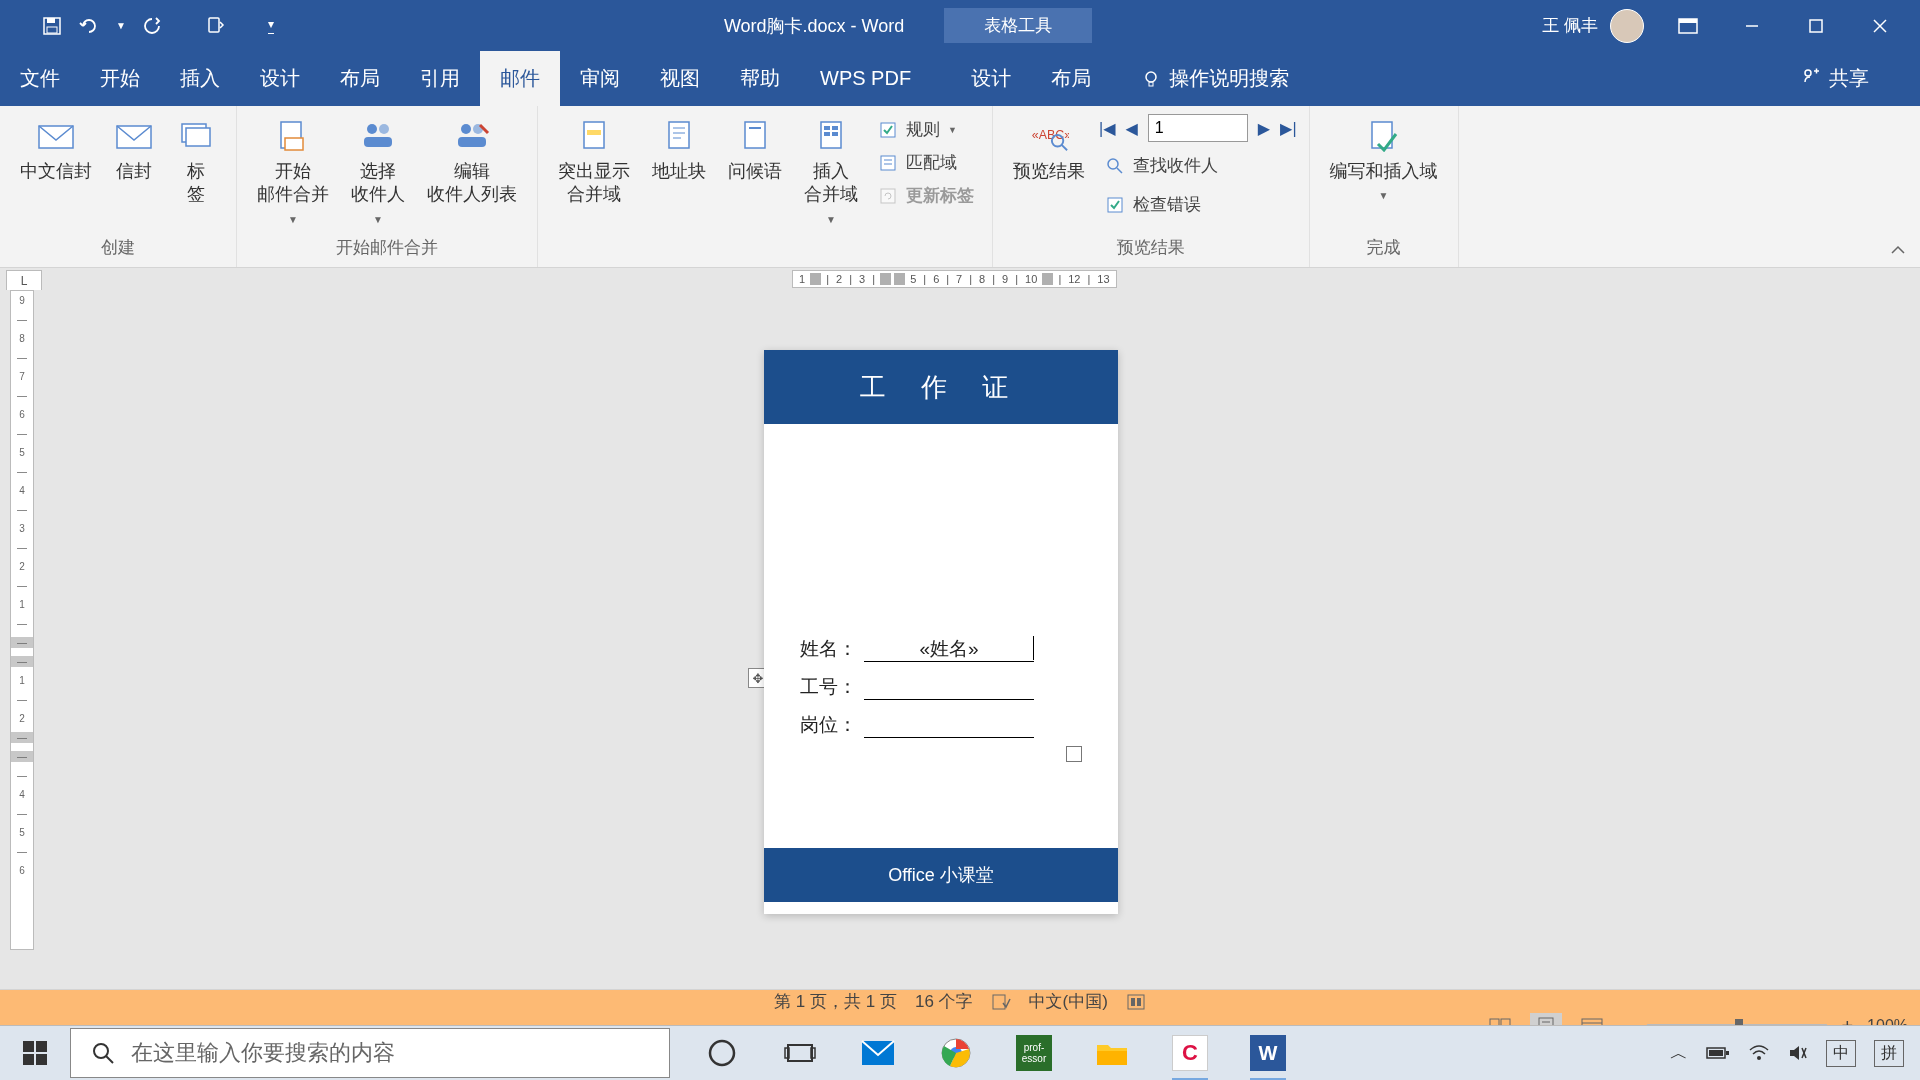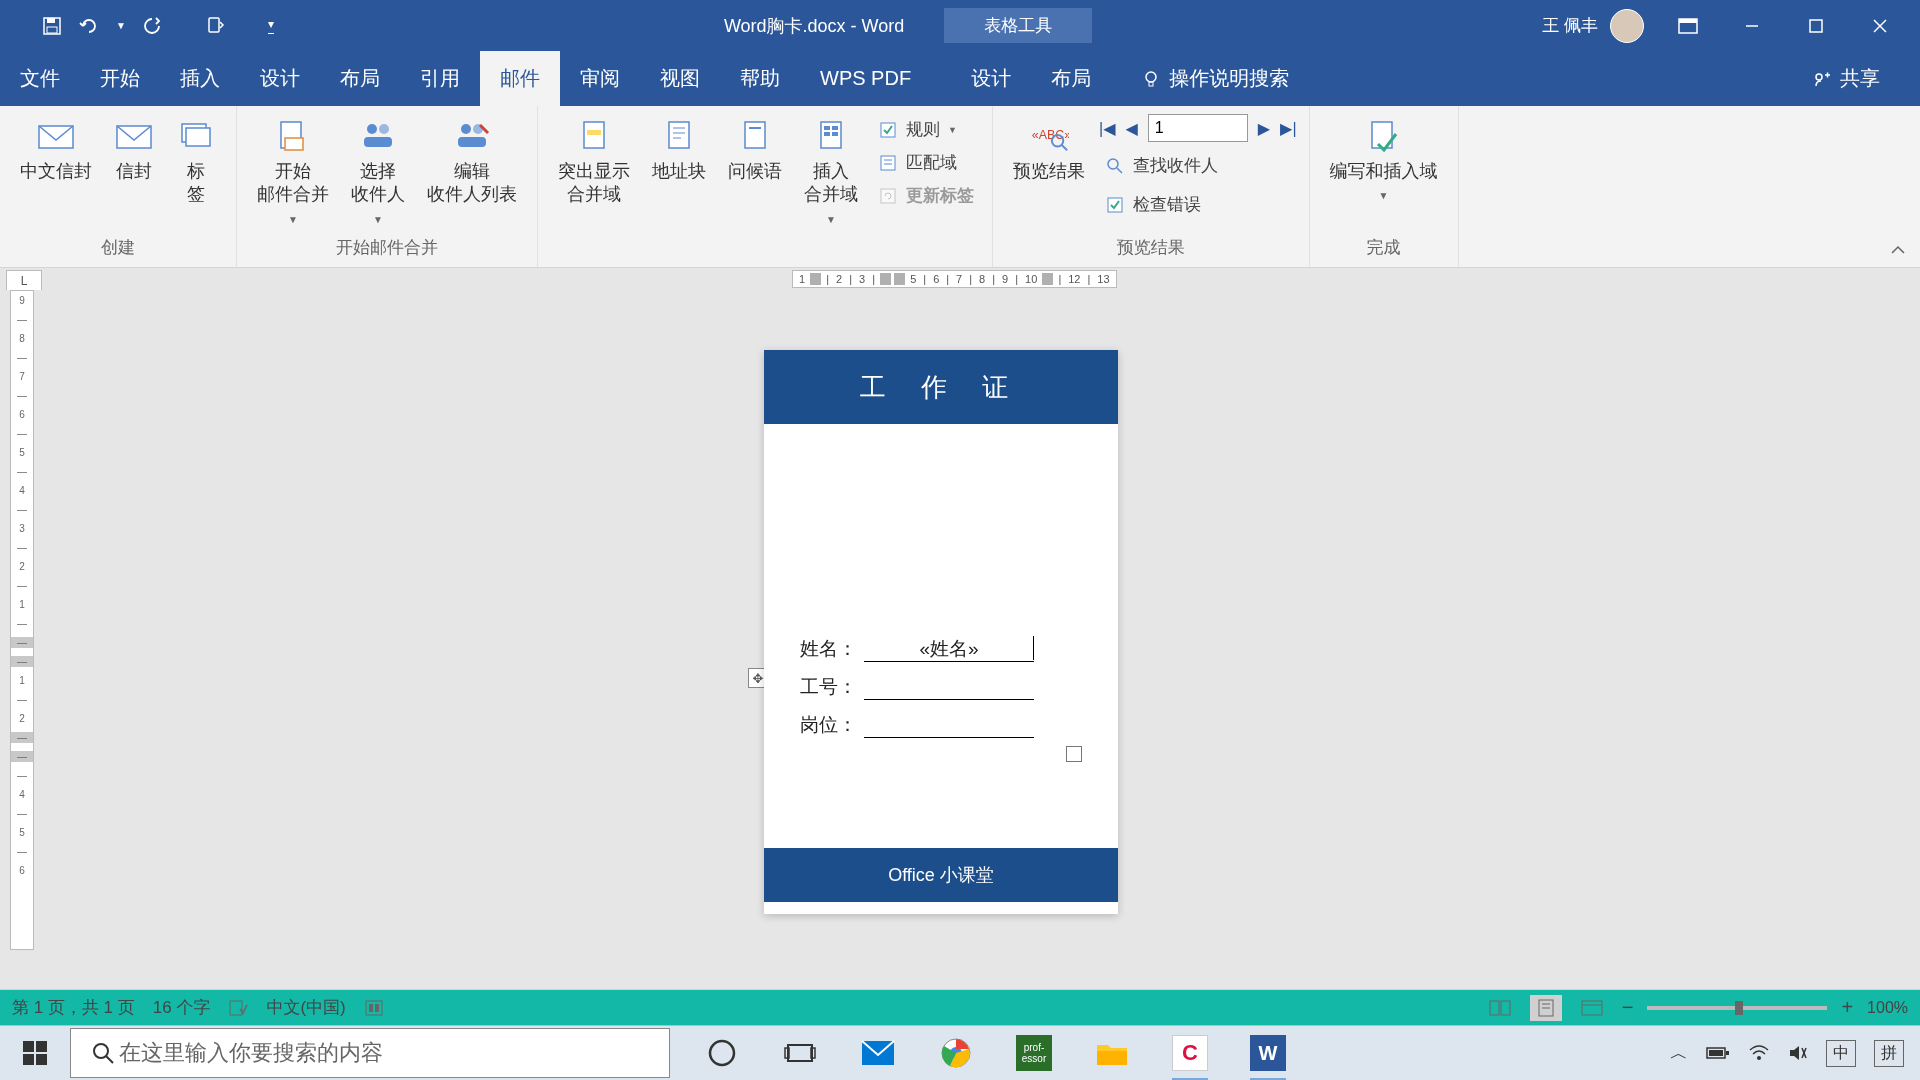--- a/index.html
+++ b/index.html
@@ -18,21 +18,21 @@
 .avatar { width: 34px; height: 34px; border-radius: 50%; background: #d8c8b8; border: 1px solid #fff; }
 .win-btn { width: 40px; height: 40px; display: flex; align-items: center; justify-content: center; cursor: pointer; font-size: 16px; }
 
 
 .ribbon-tabs { height: 55px; background: #2b579a; display: flex; align-items: center; color: #fff; font-size: 20px; }
 .tab { padding: 14px 20px; cursor: pointer; }
 .tab.active { background: #f3f3f3; color: #2b579a; }
 .tab-gap { width: 20px; }
 .tell-me { display: flex; align-items: center; gap: 8px; margin-left: 30px; text-align: right; }
 .bulb { width: 20px; height: 20px; }
-.share-btn { margin-left: auto; padding-right: 40px; display: flex; align-items: center; gap: 8px; }
+.share-btn { margin-left: auto; padding-right: 51px; display: flex; align-items: flex-start; gap: 8px; }
 
 
 .ribbon { height: 162px; background: #f3f3f3; border-bottom: 1px solid #d4d4d4; display: flex; position: relative; }
 .group { border-right: 1px solid #e1e1e1; padding: 8px 12px 4px; display: flex; flex-direction: column; }
 .group-body { flex: 1; display: flex; align-items: flex-start; gap: 6px; }
 .group-label { text-align: center; font-size: 17px; color: #666; padding: 4px 0; }
 .big-btn { display: flex; flex-direction: column; align-items: center; gap: 6px; padding: 4px 8px; cursor: pointer; font-size: 18px; color: #333; line-height: 1.3; }
 .big-icon { width: 40px; height: 36px; display: flex; align-items: center; justify-content: center; }
 .small-btn { display: flex; align-items: center; gap: 8px; padding: 4px 6px; cursor: pointer; font-size: 17px; color: #444; }
 .small-btn.disabled { opacity: 0.5; font-weight: bold; }
@@ -61,33 +61,33 @@
 .field-row { display: flex; align-items: flex-end; margin-top: 12px; font-size: 19px; color: #222; }
 .field-label { width: 64px; }
 .field-line { flex: 0 0 170px; border-bottom: 1.5px solid #000; height: 26px; text-align: center; position:relative;}
 .cursor-blink { position:absolute; right:0; top:0; width:1px; height:24px; background:#000;}
 .small-box { width: 16px; height: 16px; border: 1px solid #777; margin-left: auto; margin-top: 8px; }
 .card-footer { position: absolute; bottom: 12px; left: 0; right: 0; height: 54px; background: #1c4e8c; color: #fff; display: flex; align-items: center; justify-content: center; font-size: 18px; }
 .table-handle { position: absolute; left: 748px; top: 378px; width: 20px; height: 20px; background: #fff; border: 1px solid #888; display: flex; align-items: center; justify-content: center; font-size: 13px; color: #555; cursor: move; }
 .text-cursor-doc { position:absolute; left:1034px; top:228px; font-size:24px; color:#000; font-family: serif;}
 
 
-.statusbar { height: 36px; background: #14b8a6; border-top: 1px solid #d4d4d4; display: flex; align-items: center; padding: 0 12px; font-size: 17px; color: #444; position:absolute; bottom:55px; left:0; right:0;}
+.statusbar { height: 36px; background: #fdba74; border-top: 1px solid #d4d4d4; display: flex; align-items: center; padding: 0 12px; font-size: 17px; color: #444; position:absolute; bottom:55px; left:0; right:0;flex-direction:column;}
 .status-left { display: flex; gap: 18px; align-items: center; }
 .status-right { margin-left: auto; display: flex; align-items: center; gap: 14px; }
 .view-btn { width: 32px; height: 26px; display: flex; align-items: center; justify-content: center; cursor: pointer; color:#555;}
 .view-btn.active { background: #d0d0d0; }
 .zoom-slider { width: 180px; height: 4px; background: #bbb; position: relative; }
 .zoom-thumb { position: absolute; left: 88px; top: -5px; width: 8px; height: 14px; background: #666; }
 .zoom-txt { font-size: 16px; }
 
 
 .taskbar { position: absolute; bottom: 0; left: 0; right: 0; height: 55px; background: #dde5ee; display: flex; align-items: center; border-top: 1px solid #bbb; }
 .start-btn { width: 70px; height: 55px; display: flex; align-items: center; justify-content: center; cursor: pointer; }
-.search-box { height: 50px; width: 600px; background: #fff; border: 1px solid #888; display: flex; align-items: center; gap: 4px; padding: 0 20px; font-size: 22px; color: #666; }
+.search-box { height: 50px; width: 600px; background: #fff; border: 1px solid #888; display: flex; align-items: center; gap: 16px; padding: 0 20px; font-size: 22px; color: #666; }
 .task-icons { display: flex; align-items: center; gap: 34px; margin-left: 30px; }
 .task-icon { width: 44px; height: 44px; display: flex; align-items: center; justify-content: center; cursor: pointer; font-size: 26px; position:relative;}
 .task-icon.active::after { content:""; position:absolute; bottom:-6px; left:4px; right:4px; height:3px; background:#76a8e0;}
 .tray { margin-left: auto; display: flex; align-items: center; gap: 18px; padding-right: 16px; font-size: 18px; color: #333; }
 .tray-item { cursor: pointer; }
 .ime-box { border:1px solid #666; padding:2px 6px; font-size:16px;}
 
 svg { display: block; }
 </style>
 </head>

